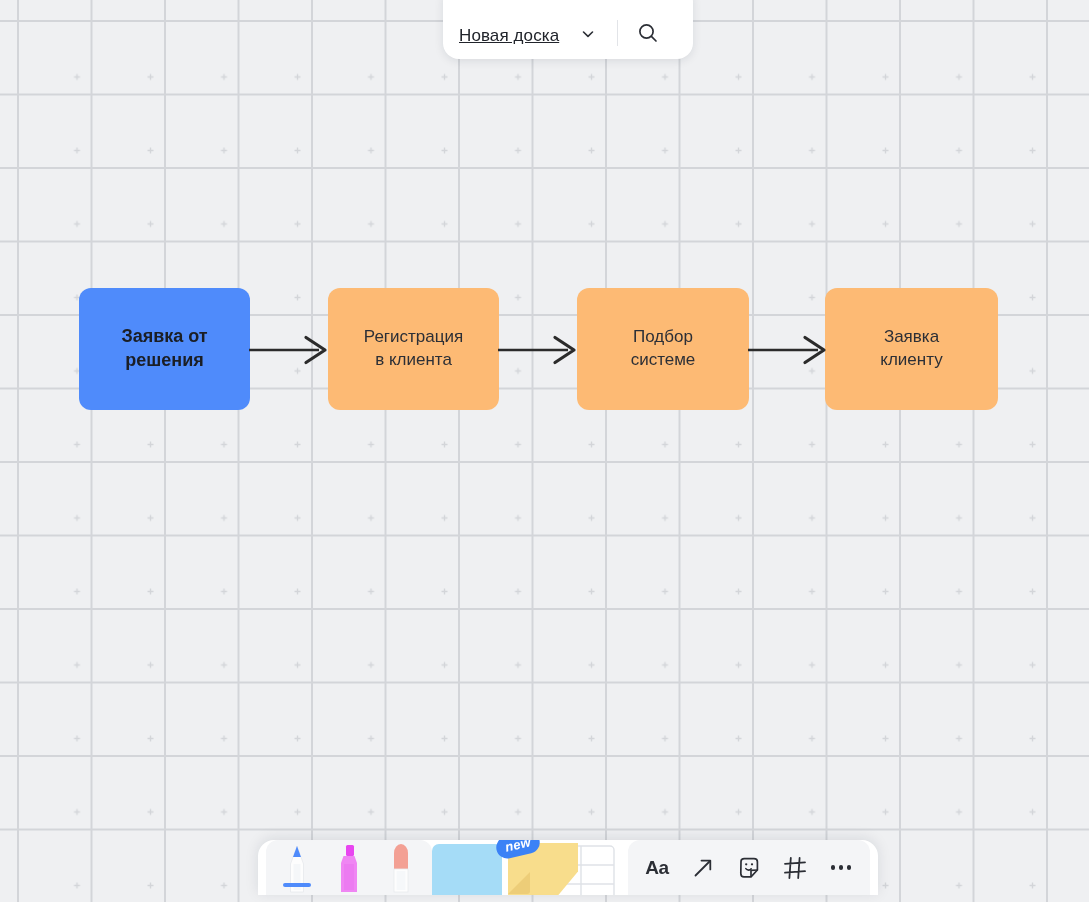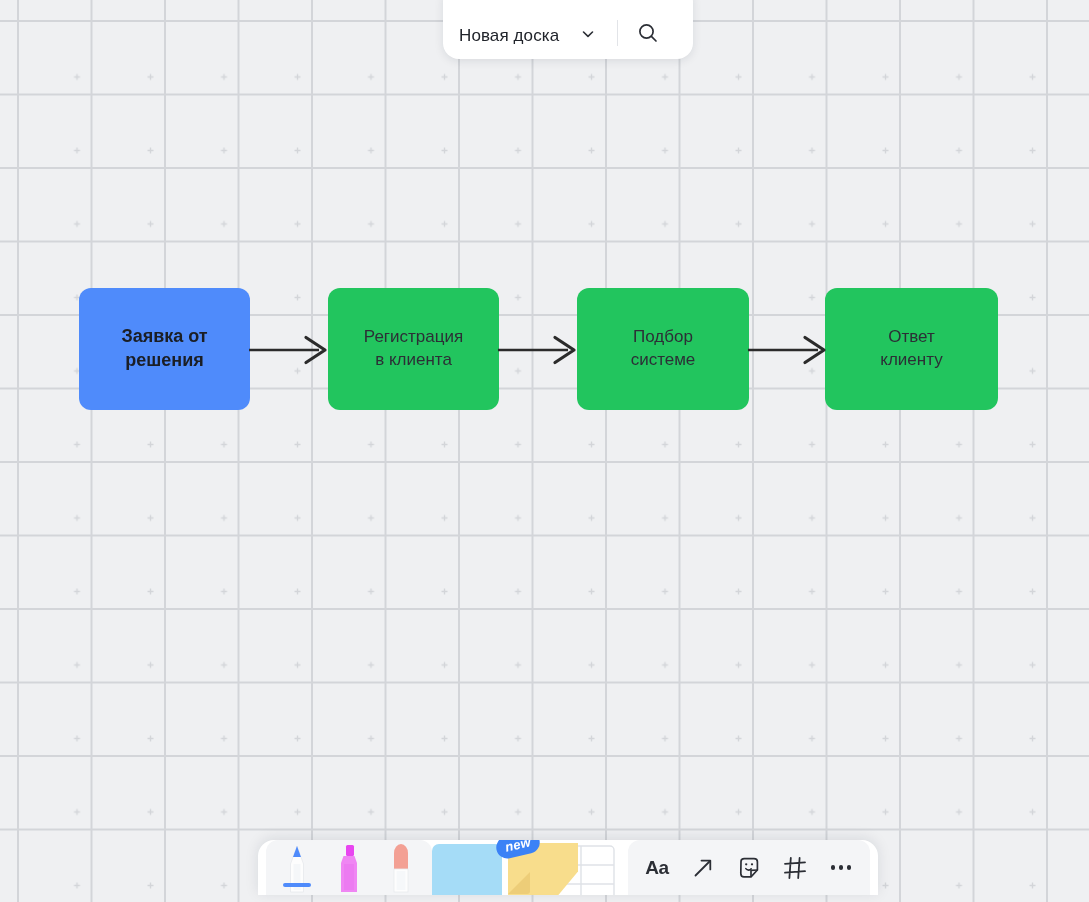--- a/index.html
+++ b/index.html
@@ -42,20 +42,21 @@
     align-items: flex-end;
     padding: 0 16px 12px 16px;
     gap: 10px;
   }
   .board-title {
     font-size: 17px;
     color: #21242b;
     letter-spacing: 0.1px;
     white-space: nowrap;
     padding-bottom: 1px;
+    text-decoration: underline;
   }
   .chevron-btn {
     width: 26px;
     height: 26px;
     display: flex;
     align-items: center;
     justify-content: center;
     margin-left: 6px;
   }
   .divider-v {
@@ -86,21 +87,21 @@
     color: #2c2f36;
     font-size: 17px;
     padding: 8px 10px;
   }
   .node.primary {
     background: #4f8bfb;
     font-weight: bold;
     color: #1b1e24;
     font-size: 18px;
   }
-  .node.light { background: #22c55e; }
+  .node.light { background: #fdba74; }
 
   .n1 { left: 79px;  top: 288px; width: 171px; height: 122px; }
   .n2 { left: 328px; top: 288px; width: 171px; height: 122px; }
   .n3 { left: 577px; top: 288px; width: 172px; height: 122px; }
   .n4 { left: 825px; top: 288px; width: 173px; height: 122px; }
 
   .connector {
     position: absolute;
     top: 334px;
     width: 79px;
@@ -297,21 +298,21 @@
 
   <div class="node light n3">
     <span>
       <span>Подбор</span><br>
       <span>системе</span>
     </span>
   </div>
 
   <div class="node light n4">
     <span>
-      <span>Ответ</span><br>
+      <span>Заявка</span><br>
       <span>клиенту</span>
     </span>
   </div>
 
   <div class="connector c1">
     <svg width="79" height="32" viewBox="0 0 79 32" fill="none">
       <path d="M0 16 H70" stroke="#2b2b2b" stroke-width="2.4"></path>
       <path d="M57 3.5 L76 16 L57 28.5" stroke="#2b2b2b" stroke-width="3.2" fill="none" stroke-linecap="round" stroke-linejoin="round"></path>
     </svg>
   </div>

